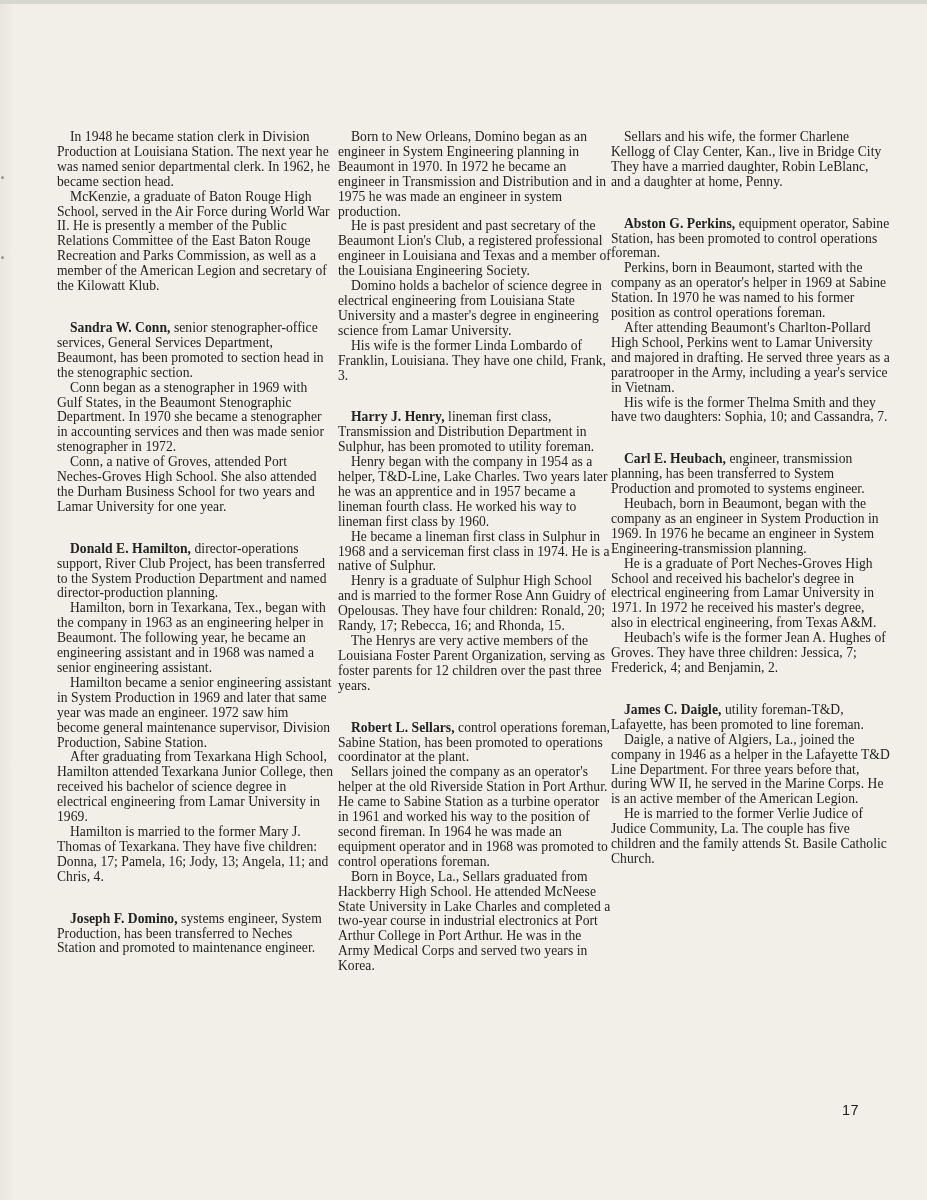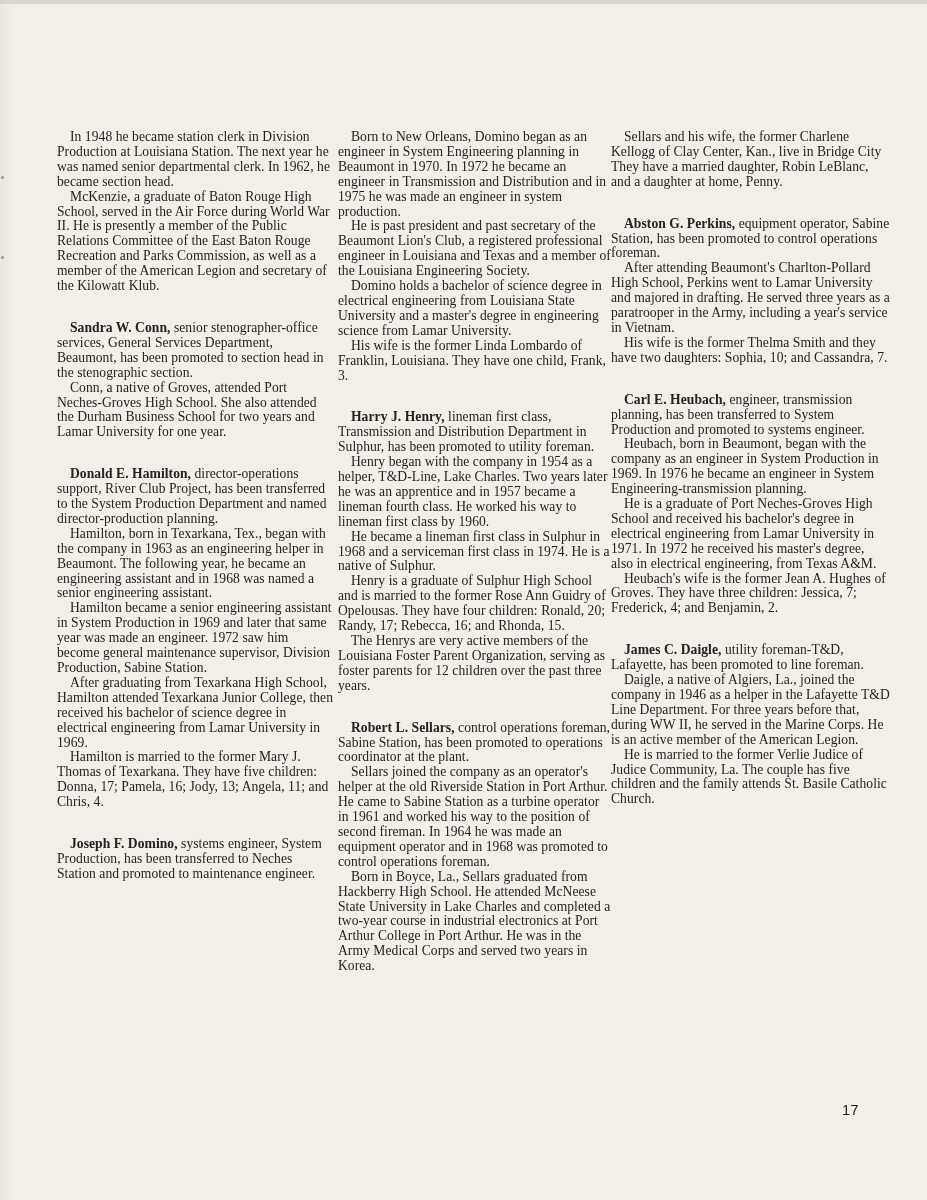--- a/index.html
+++ b/index.html
@@ -41,20 +41,21 @@
 
 <div class="page">
 
   <span class="speck s1"></span>
   <span class="speck s2"></span>
 
   <div class="col col-1">
     <p><span class="lead"></span><span>In 1948 he became station clerk in Division Production at Louisiana Station. The next year he was named senior departmental clerk. In 1962, he became section head.</span></p>
     <p><span class="lead"></span><span>McKenzie, a graduate of Baton Rouge High School, served in the Air Force during World War II. He is presently a member of the Public Relations Committee of the East Baton Rouge Recreation and Parks Commission, as well as a member of the American Legion and secretary of the Kilowatt Klub.</span></p>
     <p class="gap"><span class="lead">Sandra W. Conn,</span><span> senior stenographer-office services, General Services Department, Beaumont, has been promoted to section head in the stenographic section.</span></p>
+    <p><span class="lead"></span><span>Conn began as a stenographer in 1969 with Gulf States, in the Beaumont Stenographic Department. In 1970 she became a stenographer in accounting services and then was made senior stenographer in 1972.</span></p>
     <p><span class="lead"></span><span>Conn, a native of Groves, attended Port Neches-Groves High School. She also attended the Durham Business School for two years and Lamar University for one year.</span></p>
     <p class="gap"><span class="lead">Donald E. Hamilton,</span><span> director-operations support, River Club Project, has been transferred to the System Production Department and named director-production planning.</span></p>
     <p><span class="lead"></span><span>Hamilton, born in Texarkana, Tex., began with the company in 1963 as an engineering helper in Beaumont. The following year, he became an engineering assistant and in 1968 was named a senior engineering assistant.</span></p>
     <p><span class="lead"></span><span>Hamilton became a senior engineering assistant in System Production in 1969 and later that same year was made an engineer. 1972 saw him become general maintenance supervisor, Division Production, Sabine Station.</span></p>
     <p><span class="lead"></span><span>After graduating from Texarkana High School, Hamilton attended Texarkana Junior College, then received his bachelor of science degree in electrical engineering from Lamar University in 1969.</span></p>
     <p><span class="lead"></span><span>Hamilton is married to the former Mary J. Thomas of Texarkana. They have five children: Donna, 17; Pamela, 16; Jody, 13; Angela, 11; and Chris, 4.</span></p>
     <p class="gap"><span class="lead">Joseph F. Domino,</span><span> systems engineer, System Production, has been transferred to Neches Station and promoted to maintenance engineer.</span></p>
   </div>
 
   <div class="col col-2">
@@ -68,20 +69,21 @@
     <p><span class="lead"></span><span>Henry is a graduate of Sulphur High School and is married to the former Rose Ann Guidry of Opelousas. They have four children: Ronald, 20; Randy, 17; Rebecca, 16; and Rhonda, 15.</span></p>
     <p><span class="lead"></span><span>The Henrys are very active members of the Louisiana Foster Parent Organization, serving as foster parents for 12 children over the past three years.</span></p>
     <p class="gap"><span class="lead">Robert L. Sellars,</span><span> control operations foreman, Sabine Station, has been promoted to operations coordinator at the plant.</span></p>
     <p><span class="lead"></span><span>Sellars joined the company as an operator's helper at the old Riverside Station in Port Arthur. He came to Sabine Station as a turbine operator in 1961 and worked his way to the position of second fireman. In 1964 he was made an equipment operator and in 1968 was promoted to control operations foreman.</span></p>
     <p><span class="lead"></span><span>Born in Boyce, La., Sellars graduated from Hackberry High School. He attended McNeese State University in Lake Charles and completed a two-year course in industrial electronics at Port Arthur College in Port Arthur. He was in the Army Medical Corps and served two years in Korea.</span></p>
   </div>
 
   <div class="col col-3">
     <p><span class="lead"></span><span>Sellars and his wife, the former Charlene Kellogg of Clay Center, Kan., live in Bridge City They have a married daughter, Robin LeBlanc, and a daughter at home, Penny.</span></p>
     <p class="gap"><span class="lead">Abston G. Perkins,</span><span> equipment operator, Sabine Station, has been promoted to control operations foreman.</span></p>
+    <p><span class="lead"></span><span>Perkins, born in Beaumont, started with the company as an operator's helper in 1969 at Sabine Station. In 1970 he was named to his former position as control operations foreman.</span></p>
     <p><span class="lead"></span><span>After attending Beaumont's Charlton-Pollard High School, Perkins went to Lamar University and majored in drafting. He served three years as a paratrooper in the Army, including a year's service in Vietnam.</span></p>
     <p><span class="lead"></span><span>His wife is the former Thelma Smith and they have two daughters: Sophia, 10; and Cassandra, 7.</span></p>
     <p class="gap"><span class="lead">Carl E. Heubach,</span><span> engineer, transmission planning, has been transferred to System Production and promoted to systems engineer.</span></p>
     <p><span class="lead"></span><span>Heubach, born in Beaumont, began with the company as an engineer in System Production in 1969. In 1976 he became an engineer in System Engineering-transmission planning.</span></p>
     <p><span class="lead"></span><span>He is a graduate of Port Neches-Groves High School and received his bachelor's degree in electrical engineering from Lamar University in 1971. In 1972 he received his master's degree, also in electrical engineering, from Texas A&amp;M.</span></p>
     <p><span class="lead"></span><span>Heubach's wife is the former Jean A. Hughes of Groves. They have three children: Jessica, 7; Frederick, 4; and Benjamin, 2.</span></p>
     <p class="gap"><span class="lead">James C. Daigle,</span><span> utility foreman-T&amp;D, Lafayette, has been promoted to line foreman.</span></p>
     <p><span class="lead"></span><span>Daigle, a native of Algiers, La., joined the company in 1946 as a helper in the Lafayette T&amp;D Line Department. For three years before that, during WW II, he served in the Marine Corps. He is an active member of the American Legion.</span></p>
     <p><span class="lead"></span><span>He is married to the former Verlie Judice of Judice Community, La. The couple has five children and the family attends St. Basile Catholic Church.</span></p>
   </div>

